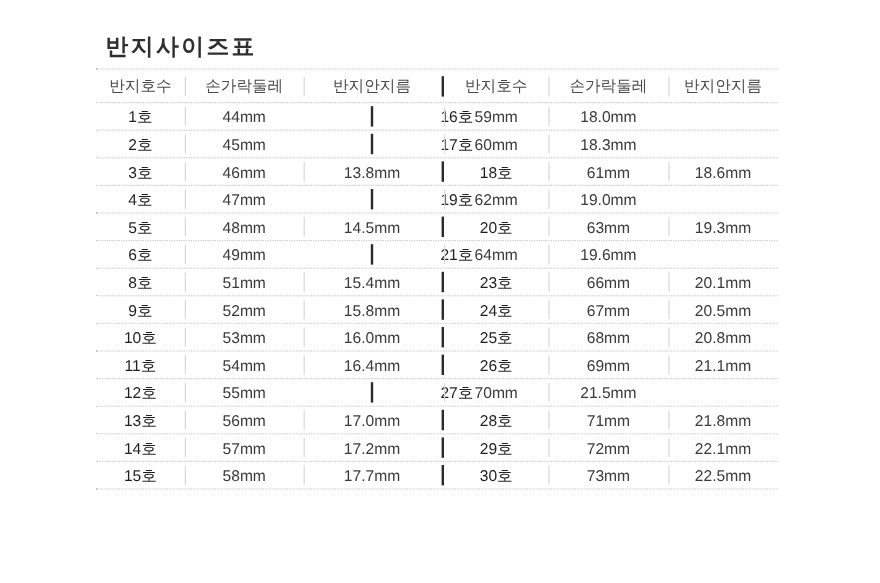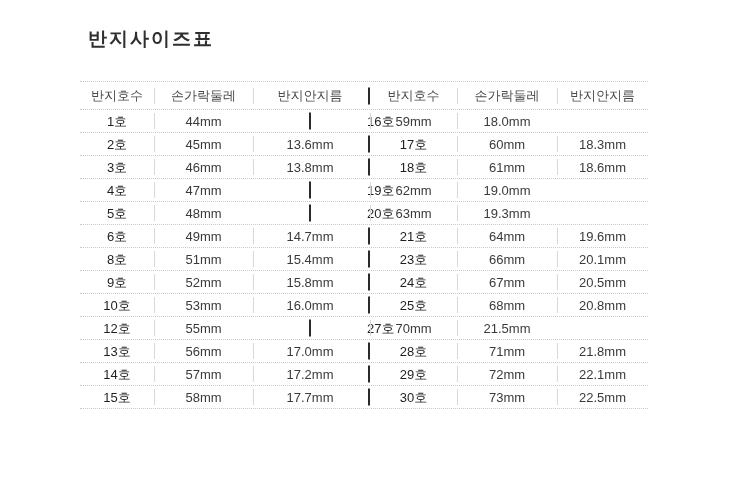--- a/index.html
+++ b/index.html
@@ -21,21 +21,20 @@
     font-weight: 600;
     color: #2f2f2f;
     letter-spacing: 2px;
   }
   .size-table {
     position: absolute;
     left: 80px;
     top: 57px;
     width: 568px;
     border-bottom: 1px dotted #c9c9c9;
-    margin-top: 24px;
   }
   .row {
     display: grid;
     grid-template-columns: 74px 99px 114px 3px 87px 100px 91px;
     align-items: center;
     height: 23px;
     border-top: 1px dotted #c9c9c9;
   }
   .row.header-row { height: 28px; }
   .cell {
@@ -94,21 +93,20 @@
           <div class="cell c-size">1호</div>
           <div class="cell sep">44mm</div>
           <div class="divider"></div>
           <div class="cell c-size">16호</div>
           <div class="cell sep">59mm</div>
           <div class="cell sep">18.0mm</div>
         </div>
         <div class="row">
           <div class="cell c-size">2호</div>
           <div class="cell sep">45mm</div>
-          <div class="cell sep">13.6mm</div>
           <div class="divider"></div>
           <div class="cell c-size">17호</div>
           <div class="cell sep">60mm</div>
           <div class="cell sep">18.3mm</div>
         </div>
         <div class="row">
           <div class="cell c-size">3호</div>
           <div class="cell sep">46mm</div>
           <div class="cell sep">13.8mm</div>
           <div class="divider"></div>
@@ -120,29 +118,29 @@
           <div class="cell c-size">4호</div>
           <div class="cell sep">47mm</div>
           <div class="divider"></div>
           <div class="cell c-size">19호</div>
           <div class="cell sep">62mm</div>
           <div class="cell sep">19.0mm</div>
         </div>
         <div class="row">
           <div class="cell c-size">5호</div>
           <div class="cell sep">48mm</div>
+          <div class="cell sep">14.5mm</div>
           <div class="divider"></div>
           <div class="cell c-size">20호</div>
           <div class="cell sep">63mm</div>
           <div class="cell sep">19.3mm</div>
         </div>
         <div class="row">
           <div class="cell c-size">6호</div>
           <div class="cell sep">49mm</div>
-          <div class="cell sep">14.7mm</div>
           <div class="divider"></div>
           <div class="cell c-size">21호</div>
           <div class="cell sep">64mm</div>
           <div class="cell sep">19.6mm</div>
         </div>
         <div class="row">
           <div class="cell c-size">8호</div>
           <div class="cell sep">51mm</div>
           <div class="cell sep">15.4mm</div>
           <div class="divider"></div>
@@ -160,20 +158,29 @@
           <div class="cell sep">20.5mm</div>
         </div>
         <div class="row">
           <div class="cell c-size">10호</div>
           <div class="cell sep">53mm</div>
           <div class="cell sep">16.0mm</div>
           <div class="divider"></div>
           <div class="cell c-size">25호</div>
           <div class="cell sep">68mm</div>
           <div class="cell sep">20.8mm</div>
+        </div>
+        <div class="row">
+          <div class="cell c-size">11호</div>
+          <div class="cell sep">54mm</div>
+          <div class="cell sep">16.4mm</div>
+          <div class="divider"></div>
+          <div class="cell c-size">26호</div>
+          <div class="cell sep">69mm</div>
+          <div class="cell sep">21.1mm</div>
         </div>
         <div class="row">
           <div class="cell c-size">12호</div>
           <div class="cell sep">55mm</div>
           <div class="divider"></div>
           <div class="cell c-size">27호</div>
           <div class="cell sep">70mm</div>
           <div class="cell sep">21.5mm</div>
         </div>
         <div class="row">

